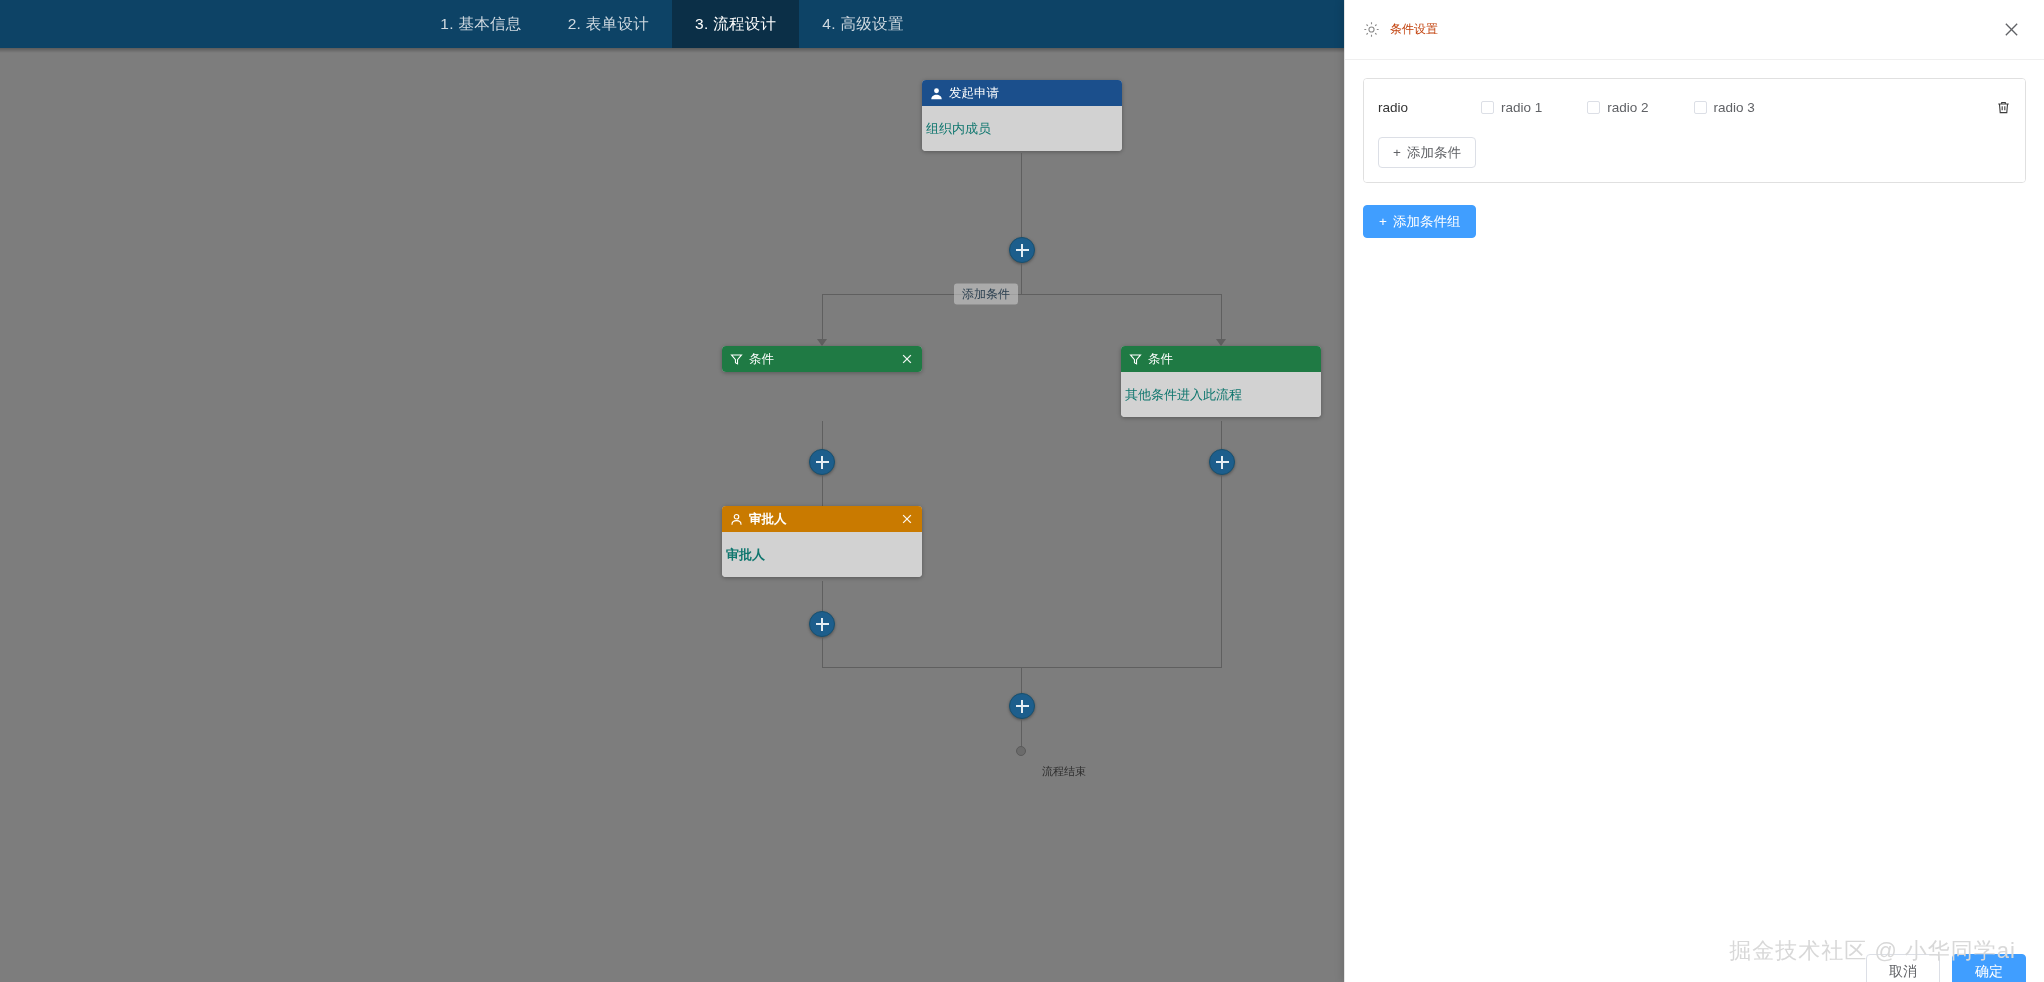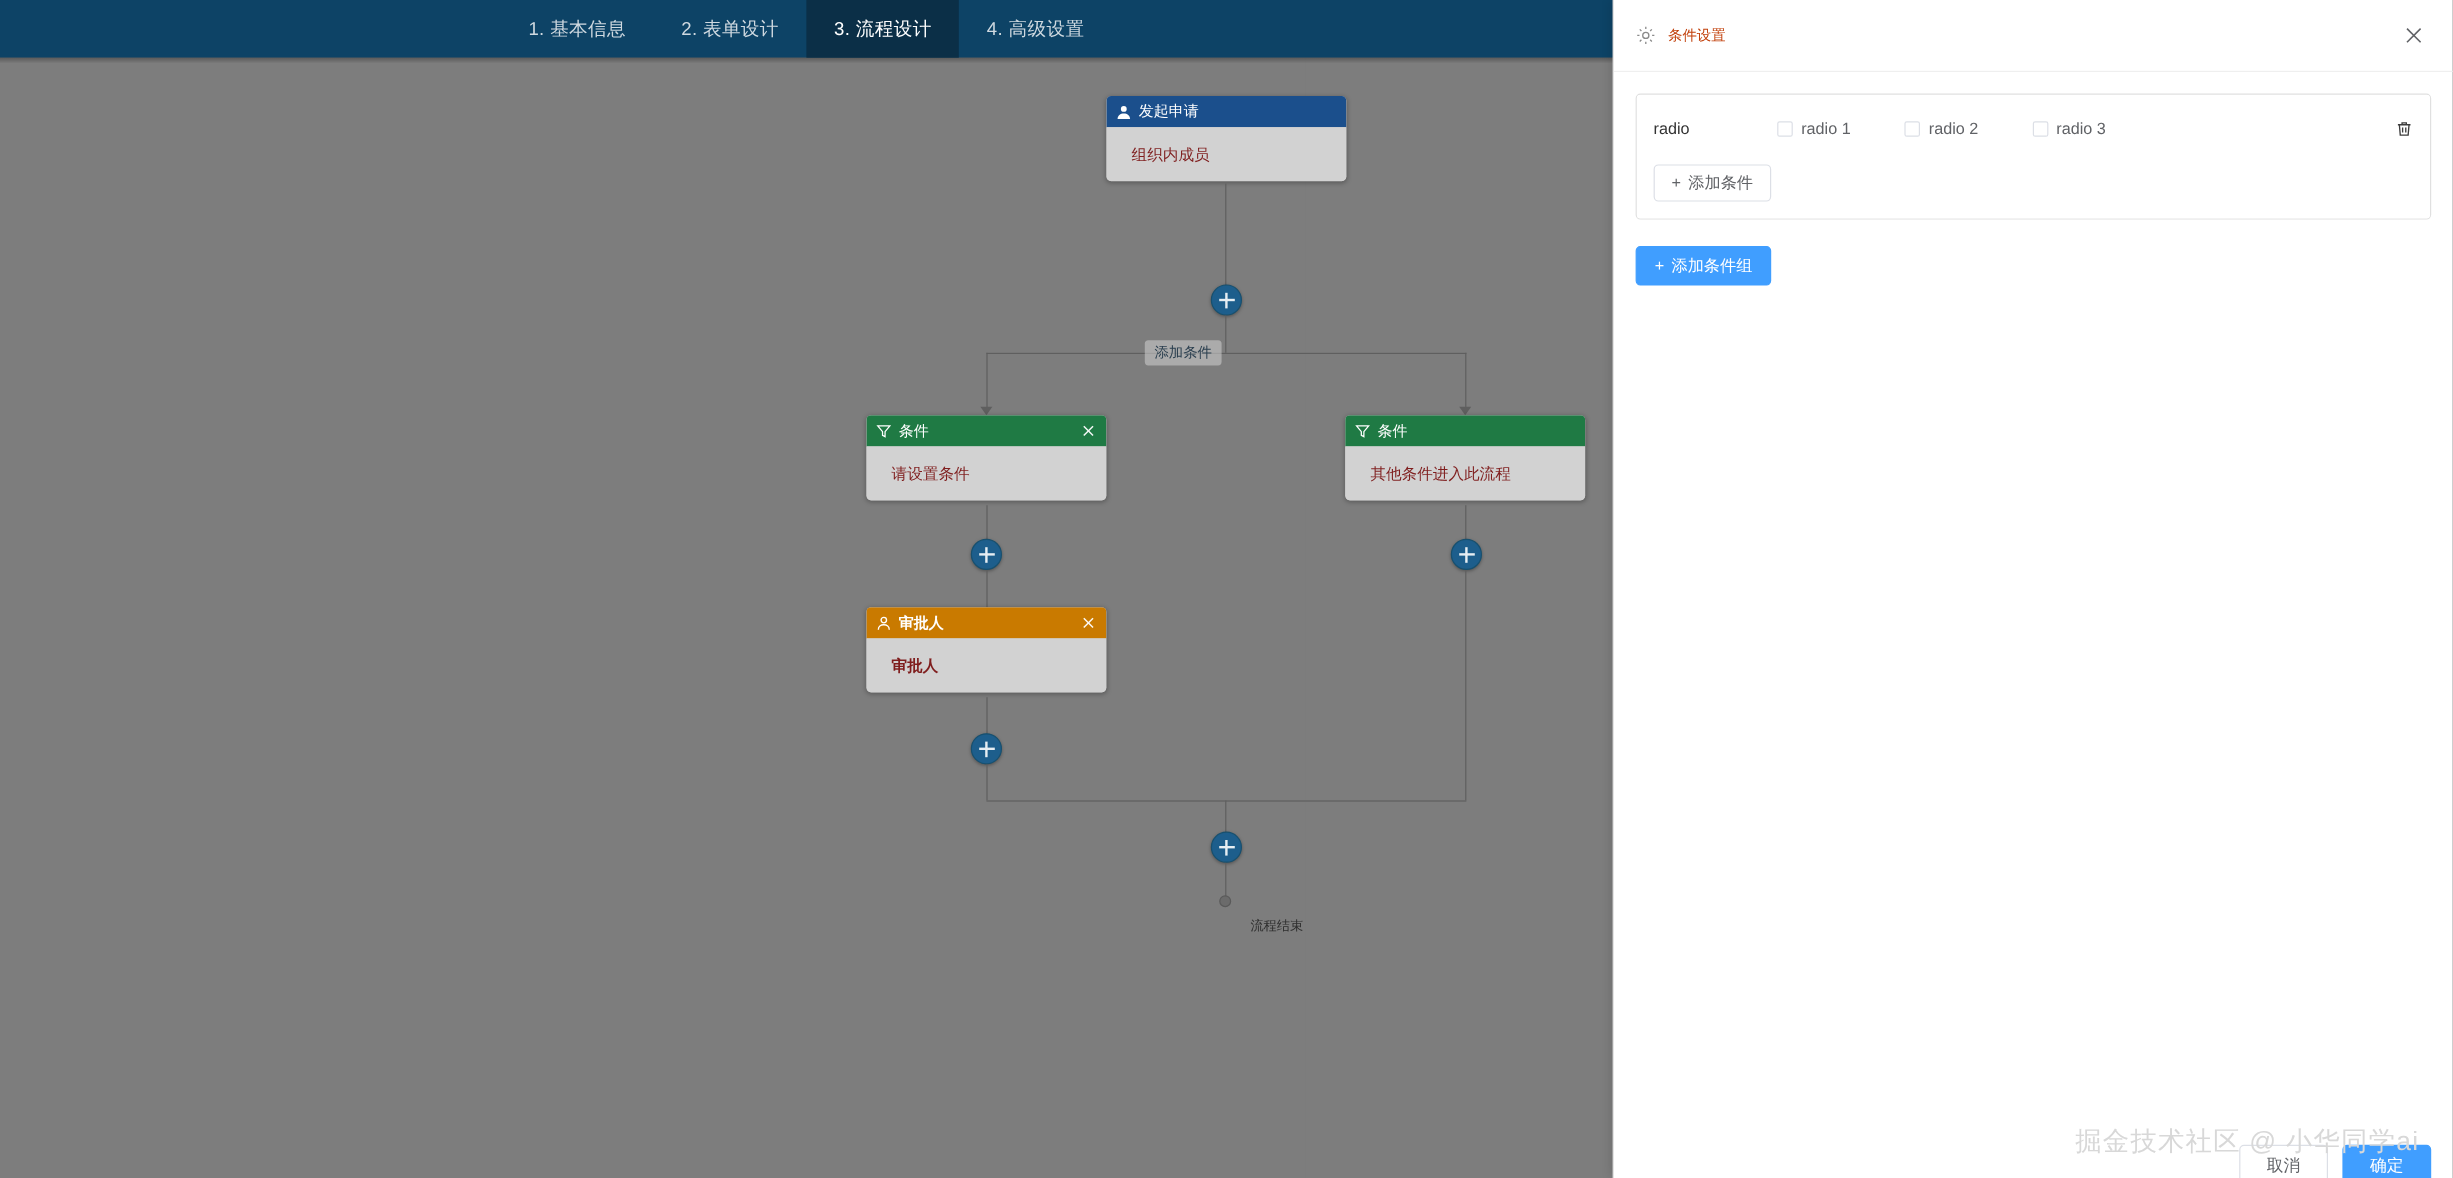--- a/index.html
+++ b/index.html
@@ -57,22 +57,22 @@
   .node-head .ttl { flex: 1; line-height: 1; }
   .node-head .close {
     width: 14px; height: 14px; flex: none; cursor: pointer;
     display: inline-flex; align-items: center; justify-content: center;
     color: #ffffff; opacity: .95;
   }
   .node-body {
     background: #d2d2d2;
     min-height: 45px;
     display: flex; align-items: center;
-    padding: 0 21px;
-    font-size: 13px; color: #7f1d1d;
+    padding: 0 4px;
+    font-size: 13px; color: #0f766e;
   }
   .head-start  { background: #1b4f8c; }
   .head-cond   { background: #1f7a44; }
   .head-appr   { background: #c97a00; }
 
   
   .vline { position: absolute; width: 1px; background: #5f5f5f; }
   .hline { position: absolute; height: 1px; background: #5f5f5f; }
   .arrow-down {
     position: absolute; width: 0; height: 0;
@@ -242,21 +242,20 @@
             </svg>
           </span>
           <span class="ttl">条件</span>
           <span class="close">
             <svg viewBox="0 0 14 14" width="12" height="12" stroke="#ffffff" stroke-width="1.5" fill="none">
               <line x1="2.5" y1="2.5" x2="11.5" y2="11.5"></line>
                 <line x1="11.5" y1="2.5" x2="2.5" y2="11.5"></line>
             </svg>
           </span>
         </div>
-        <div class="node-body">请设置条件</div>
       </div>
 
       <div class="node" style="left:1121px; top:293px;">
         <div class="node-head head-cond">
           <span class="ico">
             <svg viewBox="0 0 16 16" width="13" height="13" fill="none" stroke="#ffffff" stroke-width="1.3">
               <path d="M1.8 2.4h12.4L9.3 8.3v5.1L6.7 12V8.3z"></path>
             </svg>
           </span>
           <span class="ttl">条件</span>

